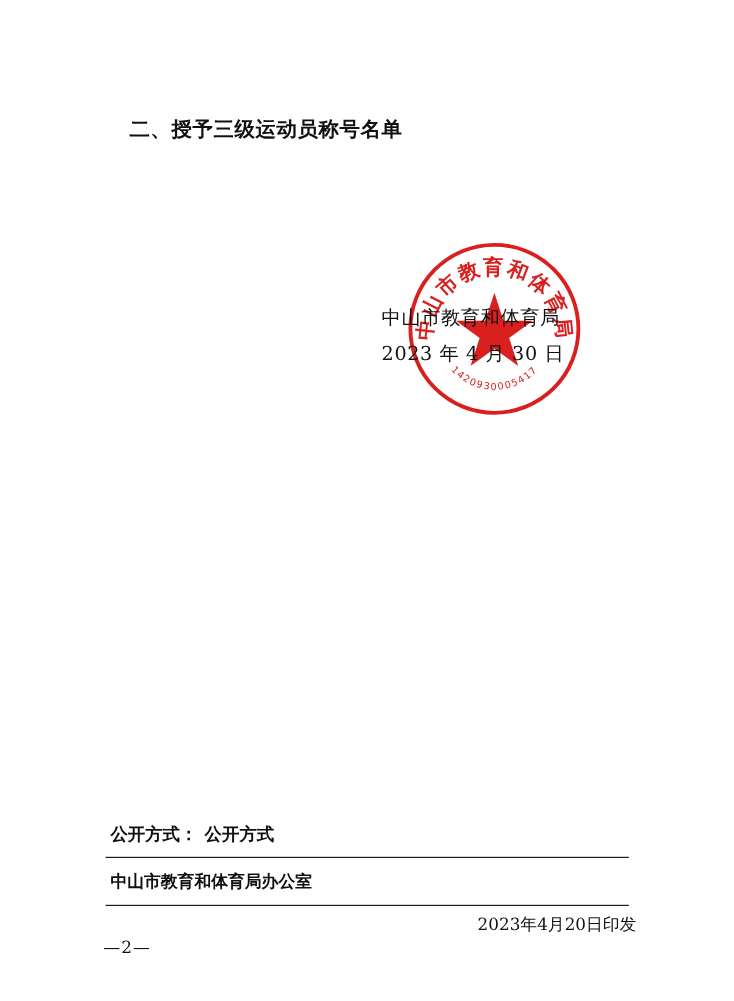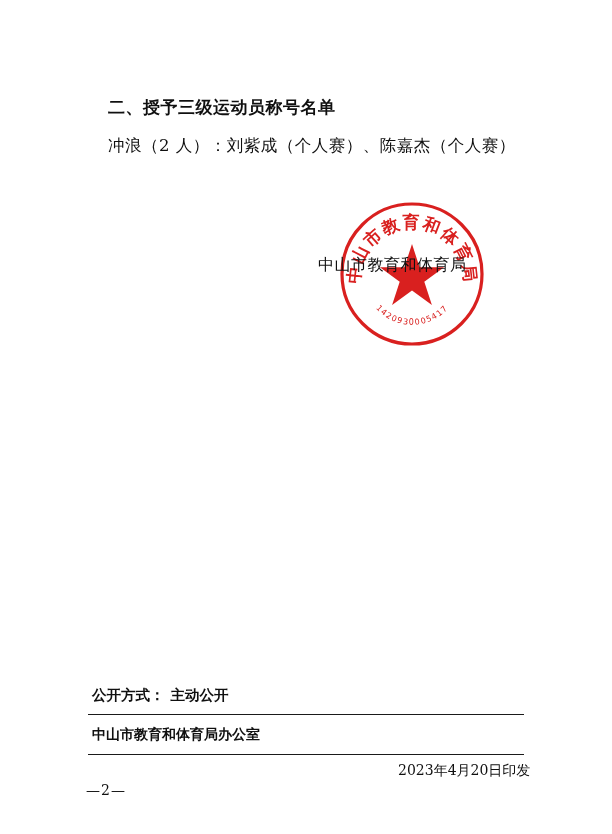--- a/index.html
+++ b/index.html
@@ -110,43 +110,43 @@
     letter-spacing: 1px;
   }
 </style>
 </head>
 <body>
 
 <div class="page">
 
   <div class="section-title">二、授予三级运动员称号名单</div>
 
-  <div class="list-line">冲浪（2 人）：刘紫成（个人赛）、陈嘉杰（个人赛）</div>
 
   <div class="seal">
     <svg width="148" height="148" viewBox="0 0 148 148" xmlns="http://www.w3.org/2000/svg">
       <circle cx="74" cy="74" r="70" fill="none" stroke="#d9201f" stroke-width="3.2"></circle>
       <path d="M74 44 L81.6 67.3 L106.1 67.3 L86.3 81.7 L93.9 105 L74 90.6 L54.1 105 L61.7 81.7 L41.9 67.3 L66.4 67.3 Z" fill="#d9201f"></path>
       <path id="sealTopArc" d="M 22 80 A 52 52 0 0 1 126 80" fill="none"></path>
       <text font-family="DejaVu Serif, serif" font-size="17" font-weight="bold" fill="#d9201f" letter-spacing="2">
         <textPath href="#sealTopArc" startOffset="50%" text-anchor="middle">中山市教育和体育局</textPath>
       </text>
       <path id="sealBotArc" d="M 30 96 A 48 48 0 0 0 118 96" fill="none"></path>
       <text font-family="DejaVu Sans, sans-serif" font-size="8" fill="#d9201f" letter-spacing="1.2">
         <textPath href="#sealBotArc" startOffset="50%" text-anchor="middle">1420930005417</textPath>
       </text>
     </svg>
   </div>
 
   <div class="sign-block">
     <span class="sign-line">中山市教育和体育局</span>
+    <span class="sign-line">2023 年 4 月 30 日</span>
   </div>
 
   <div class="footer-openness">
-    <b>公开方式：</b><span class="val">主动公开</span>
+    <b>公开方式：</b><span class="val">公开方式</span>
   </div>
 
   <div class="footer-rule"></div>
 
   <div class="footer-issuer">中山市教育和体育局办公室</div>
 
   <div class="footer-date">2023年4月20日印发</div>
 
   <div class="footer-rule bottom"></div>
 

